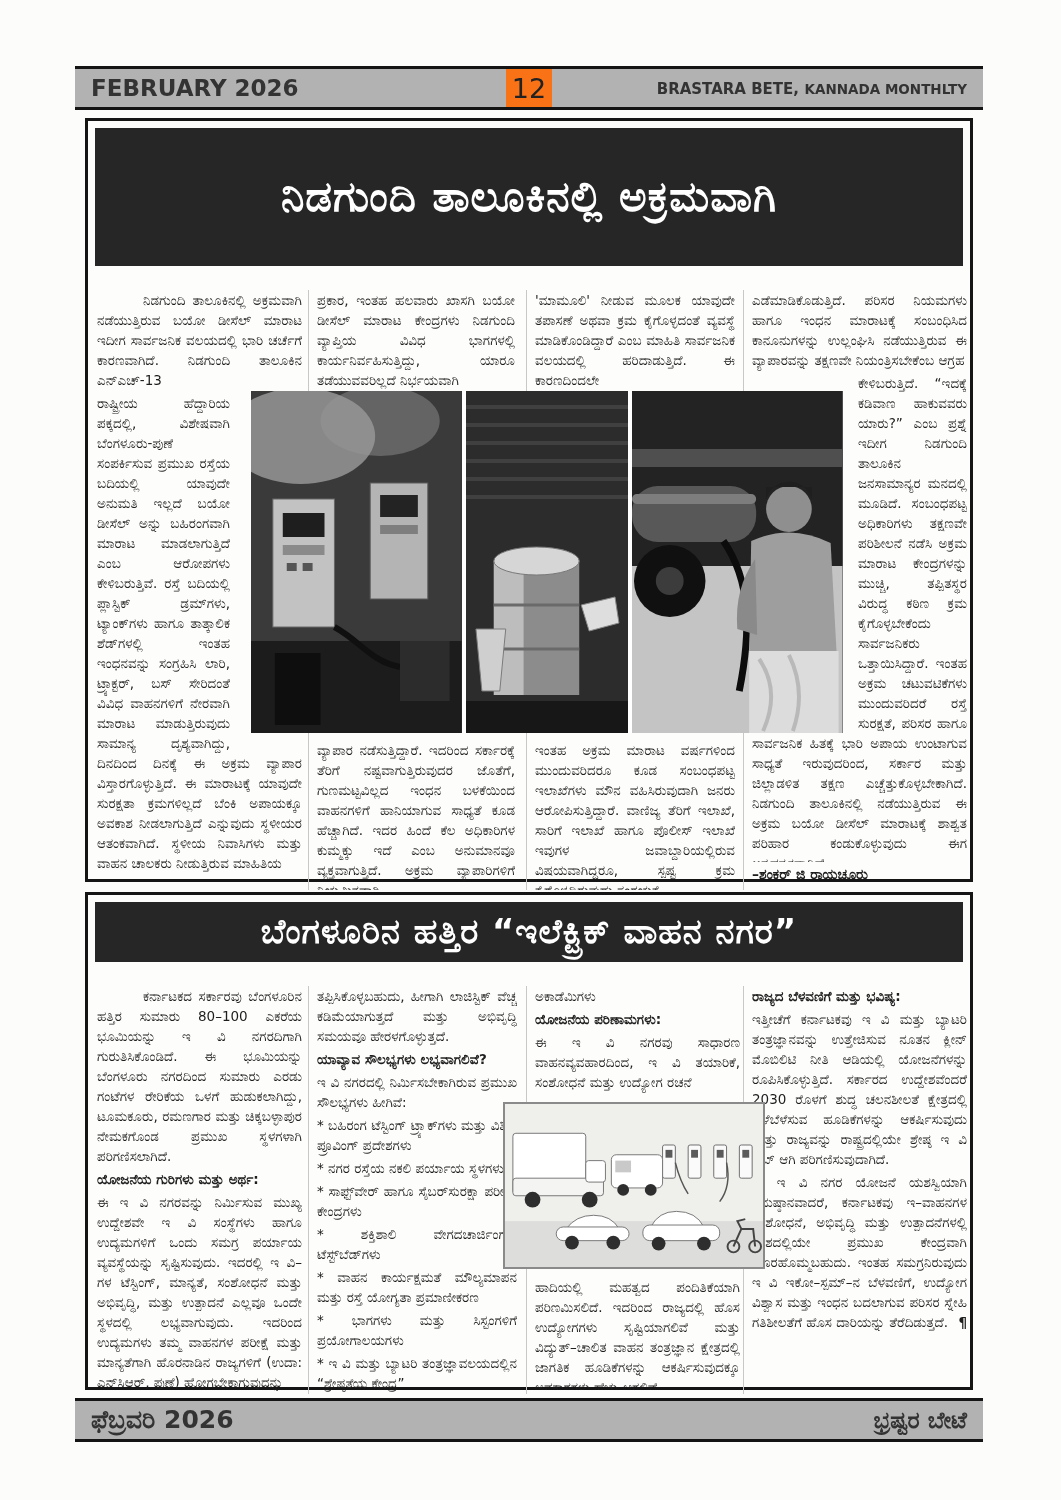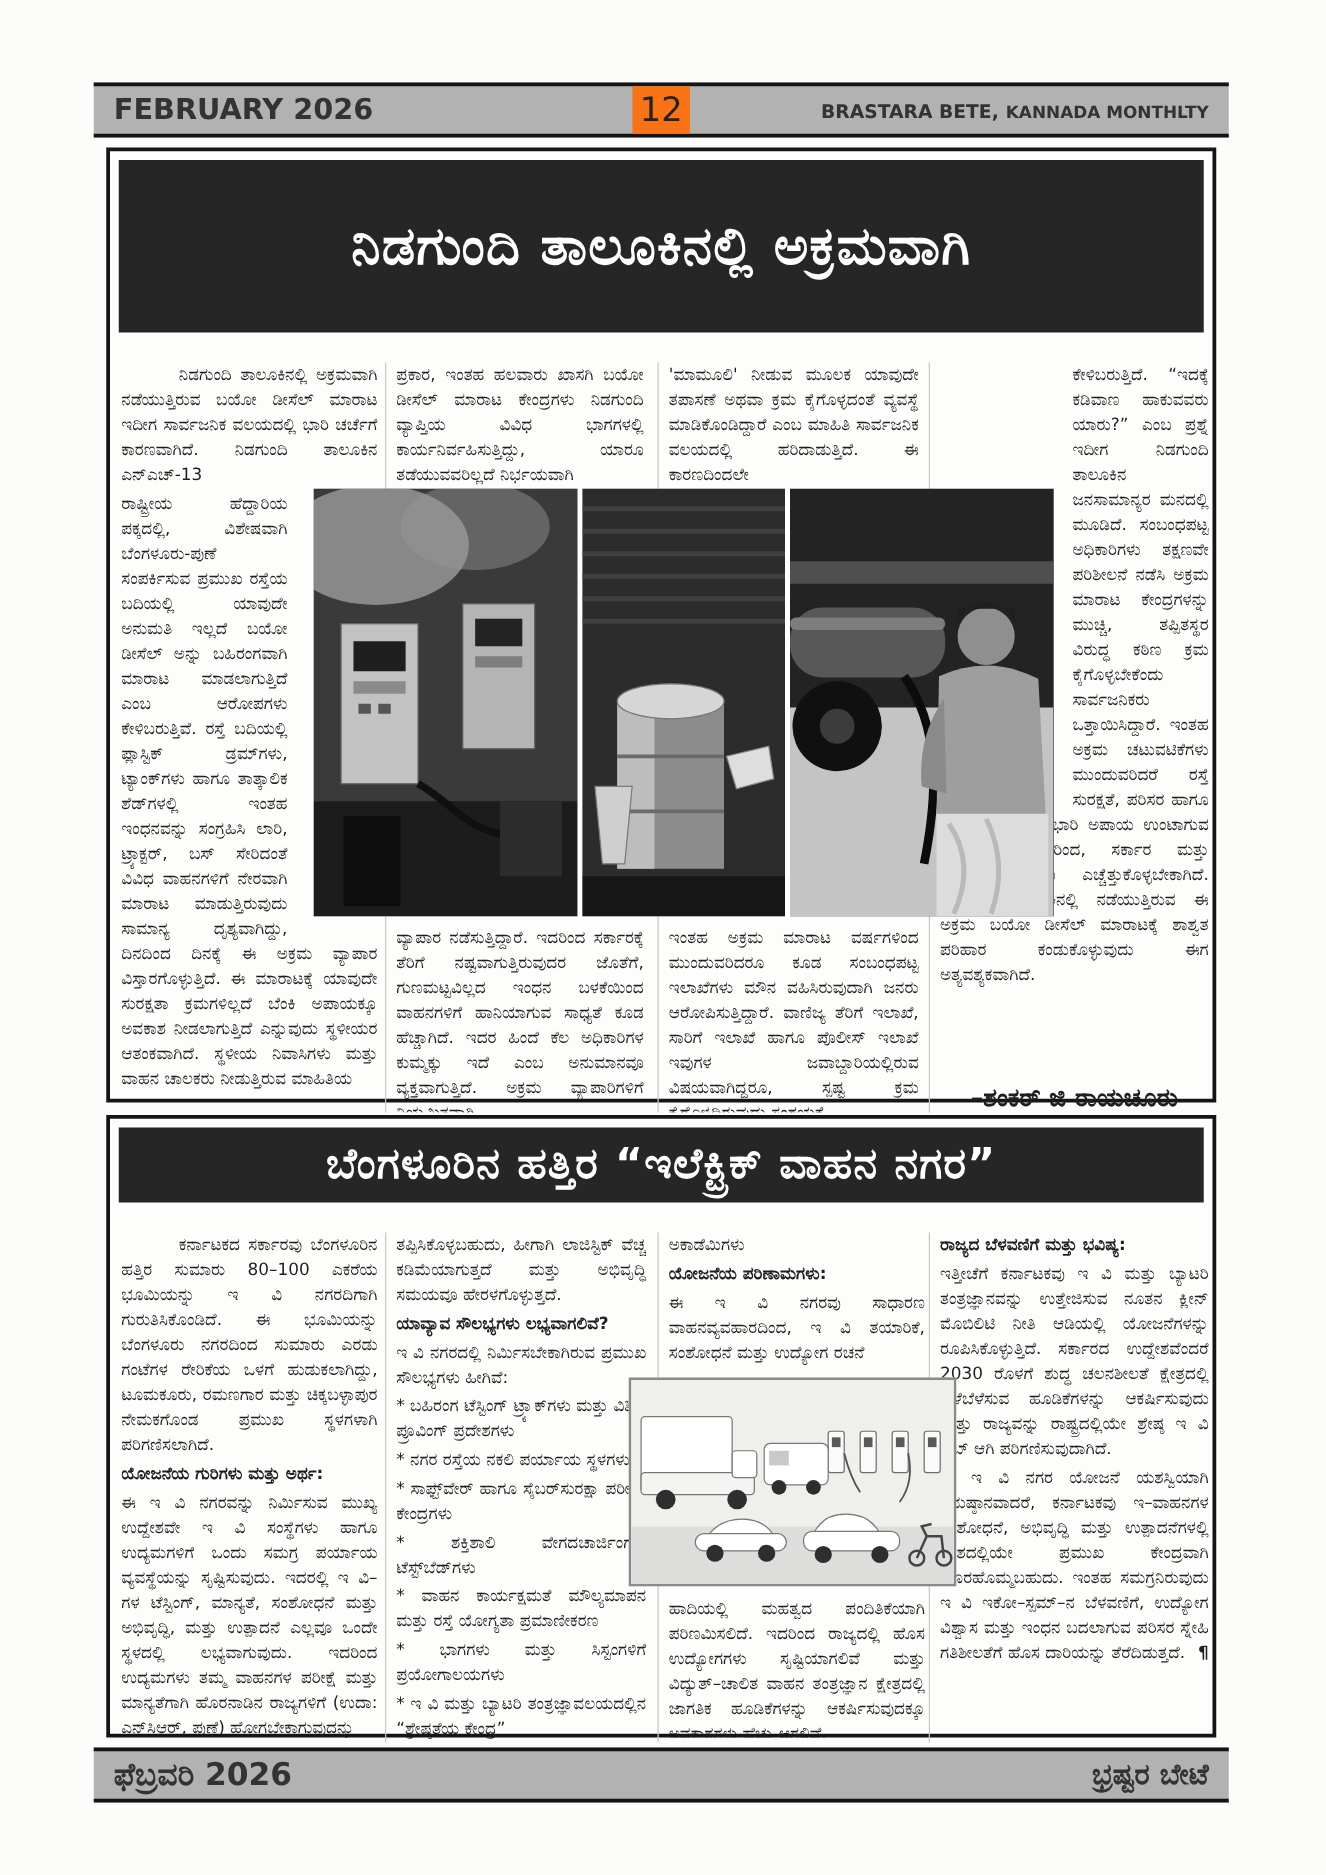--- a/index.html
+++ b/index.html
@@ -29,21 +29,21 @@
   .abody{position:relative;margin-top:22px;}
   .a1 .abody{height:604px;} .a2 .abody{height:412px;}
   .colrule{position:absolute;top:2px;bottom:2px;width:1px;background:#c8c8c6;}
   .col{position:absolute;font-size:13.5px;line-height:20px;overflow:hidden;text-align:justify;}
   .col p{margin:0 0 3px 0;}
   .col .first{text-indent:46px;}
   .col .bold{font-weight:bold;text-align:left;}
   .flow{margin:0;}
   .spacer-right{float:right;width:66px;height:345px;margin-left:6px;}
   .spacer-left{float:left;width:100px;height:350px;margin-right:6px;}
-  .byline{position:absolute;font-weight:bold;font-size:20px;text-align:center;}
+  .byline{position:absolute;font-weight:bold;font-size:14px;text-align:left;}
   .endmark{float:right;font-weight:bold;}
   
   .photos{position:absolute;left:156px;top:103px;width:592px;height:342px;display:flex;gap:4px;
           background:#fff;z-index:3;}
   .photos svg{height:100%;display:block;background:#333;}
   
   .evbox{position:absolute;left:408px;top:118px;width:262px;height:167px;z-index:3;
          border:2px solid #8a8a8a;background:#efefec;box-sizing:border-box;}
   .evbox svg{width:100%;height:100%;display:block;}
 </style>
@@ -85,20 +85,21 @@
       </div>
 
       <div class="col" style="left:440px;top:2px;width:200px;height:102px">
         <p>'ಮಾಮೂಲಿ' ನೀಡುವ ಮೂಲಕ ಯಾವುದೇ ತಪಾಸಣೆ ಅಥವಾ ಕ್ರಮ ಕೈಗೊಳ್ಳದಂತೆ ವ್ಯವಸ್ಥೆ ಮಾಡಿಕೊಂಡಿದ್ದಾರೆ ಎಂಬ ಮಾಹಿತಿ ಸಾರ್ವಜನಿಕ ವಲಯದಲ್ಲಿ ಹರಿದಾಡುತ್ತಿದೆ. ಈ ಕಾರಣದಿಂದಲೇ</p>
       </div>
       <div class="col" style="left:440px;top:452px;width:200px;height:150px">
         <p>ಇಂತಹ ಅಕ್ರಮ ಮಾರಾಟ ವರ್ಷಗಳಿಂದ ಮುಂದುವರಿದರೂ ಕೂಡ ಸಂಬಂಧಪಟ್ಟ ಇಲಾಖೆಗಳು ಮೌನ ವಹಿಸಿರುವುದಾಗಿ ಜನರು ಆರೋಪಿಸುತ್ತಿದ್ದಾರೆ. ವಾಣಿಜ್ಯ ತೆರಿಗೆ ಇಲಾಖೆ, ಸಾರಿಗೆ ಇಲಾಖೆ ಹಾಗೂ ಪೊಲೀಸ್ ಇಲಾಖೆ ಇವುಗಳ ಜವಾಬ್ದಾರಿಯಲ್ಲಿರುವ ವಿಷಯವಾಗಿದ್ದರೂ, ಸ್ಪಷ್ಟ ಕ್ರಮ ಕೈಗೊಳ್ಳದಿರುವುದು ಸಂಶಯಕ್ಕೆ</p>
       </div>
 
       <div class="col" style="left:657px;top:2px;width:215px;height:572px">
+        <p>ಎಡೆಮಾಡಿಕೊಡುತ್ತಿದೆ. ಪರಿಸರ ನಿಯಮಗಳು ಹಾಗೂ ಇಂಧನ ಮಾರಾಟಕ್ಕೆ ಸಂಬಂಧಿಸಿದ ಕಾನೂನುಗಳನ್ನು ಉಲ್ಲಂಘಿಸಿ ನಡೆಯುತ್ತಿರುವ ಈ ವ್ಯಾಪಾರವನ್ನು ತಕ್ಷಣವೇ ನಿಯಂತ್ರಿಸಬೇಕೆಂಬ ಆಗ್ರಹ</p>
         <div class="flow"><span class="spacer-left"></span><span>ಕೇಳಿಬರುತ್ತಿದೆ. “ಇದಕ್ಕೆ ಕಡಿವಾಣ ಹಾಕುವವರು ಯಾರು?” ಎಂಬ ಪ್ರಶ್ನೆ ಇದೀಗ ನಿಡಗುಂದಿ ತಾಲೂಕಿನ ಜನಸಾಮಾನ್ಯರ ಮನದಲ್ಲಿ ಮೂಡಿದೆ. ಸಂಬಂಧಪಟ್ಟ ಅಧಿಕಾರಿಗಳು ತಕ್ಷಣವೇ ಪರಿಶೀಲನೆ ನಡೆಸಿ ಅಕ್ರಮ ಮಾರಾಟ ಕೇಂದ್ರಗಳನ್ನು ಮುಚ್ಚಿ, ತಪ್ಪಿತಸ್ಥರ ವಿರುದ್ಧ ಕಠಿಣ ಕ್ರಮ ಕೈಗೊಳ್ಳಬೇಕೆಂದು ಸಾರ್ವಜನಿಕರು ಒತ್ತಾಯಿಸಿದ್ದಾರೆ. ಇಂತಹ ಅಕ್ರಮ ಚಟುವಟಿಕೆಗಳು ಮುಂದುವರಿದರೆ ರಸ್ತೆ ಸುರಕ್ಷತೆ, ಪರಿಸರ ಹಾಗೂ ಸಾರ್ವಜನಿಕ ಹಿತಕ್ಕೆ ಭಾರಿ ಅಪಾಯ ಉಂಟಾಗುವ ಸಾಧ್ಯತೆ ಇರುವುದರಿಂದ, ಸರ್ಕಾರ ಮತ್ತು ಜಿಲ್ಲಾಡಳಿತ ತಕ್ಷಣ ಎಚ್ಚೆತ್ತುಕೊಳ್ಳಬೇಕಾಗಿದೆ. ನಿಡಗುಂದಿ ತಾಲೂಕಿನಲ್ಲಿ ನಡೆಯುತ್ತಿರುವ ಈ ಅಕ್ರಮ ಬಯೋ ಡೀಸೆಲ್ ಮಾರಾಟಕ್ಕೆ ಶಾಶ್ವತ ಪರಿಹಾರ ಕಂಡುಕೊಳ್ಳುವುದು ಈಗ ಅತ್ಯವಶ್ಯಕವಾಗಿದೆ.</span></div>
       </div>
       <div class="byline" style="left:657px;top:578px;width:215px">–ಶಂಕರ್ ಜಿ ರಾಯಚೂರು</div>
 
       <div class="photos">
         <svg viewBox="0 0 212 342" preserveAspectRatio="none" style="width:212px">
           <rect width="212" height="342" fill="#3a3a3a"></rect>
           <ellipse cx="50" cy="45" rx="75" ry="48" fill="#c9c9c9" opacity="0.55"></ellipse>
           <ellipse cx="130" cy="30" rx="60" ry="35" fill="#9a9a9a" opacity="0.45"></ellipse>
           <rect y="250" width="212" height="92" fill="#1c1c1c"></rect>

